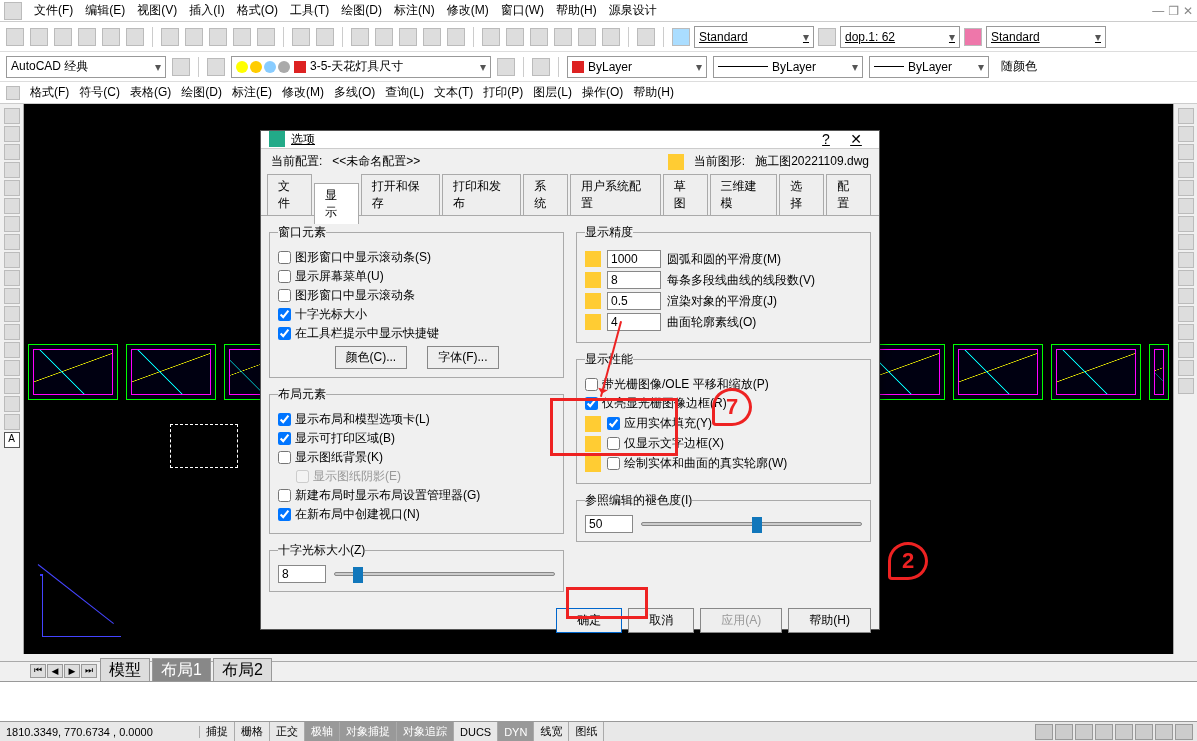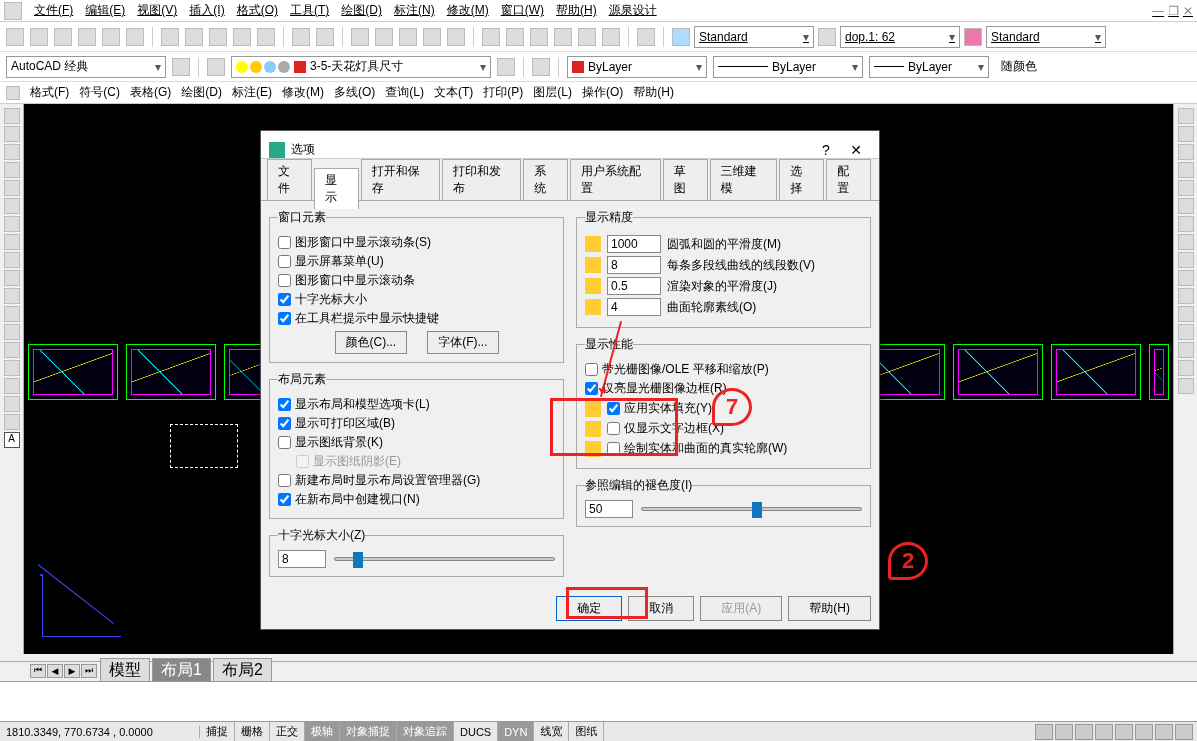--- a/index.html
+++ b/index.html
@@ -1,17 +1,17 @@
 <!DOCTYPE html>
 <html><head>
 <meta charset="utf-8">
 <style>
 * { box-sizing: border-box; margin: 0; padding: 0; font-family: "Microsoft YaHei", Arial, sans-serif; }
 body { width: 1197px; height: 741px; background: #f0f0f0; overflow: hidden; position: relative; font-size: 12px; }
-.menubar { height: 22px; background: #fff; border-bottom: 1px solid #ccc; display: flex; align-items: center; padding: 0 4px; gap: 12px; text-decoration: underline; }
+.menubar { height: 22px; background: #fff; border-bottom: 1px solid #ccc; display: flex; align-items: center; padding: 0 4px; gap: 12px; }
 .menubar span { cursor: default; }
 .menubar .wincontrols { margin-left: auto; display: flex; gap: 4px; color: #888; }
 .toolbar-row { height: 30px; background: #fff; border-bottom: 1px solid #ddd; display: flex; align-items: center; padding: 0 6px; gap: 6px; }
 .tool-icon { width: 18px; height: 18px; display: inline-block; background: #ddd; border: 1px solid #bbb; }
 .tool-sep { width: 1px; height: 20px; background: #ccc; margin: 0 2px; }
 .combo-big { display: flex; align-items: center; border: 1px solid #999; height: 22px; background: #fff; padding: 0 4px; gap: 4px; min-width: 120px; }
 .combo-big .arrow { margin-left: auto; color: #555; }
 .secondary-menu { height: 22px; background: #fff; border-bottom: 1px solid #ccc; display: flex; align-items: center; padding: 0 6px; gap: 10px; }
 .secondary-menu span { cursor: default; }
 .canvas-area { position: relative; background: #000; height: 550px; }
@@ -33,21 +33,21 @@
 .tabs-bottom .tab.active { background: #888; color: #fff; }
 .cmd-area { position: absolute; bottom: 20px; left: 0; right: 0; height: 40px; background: #fff; border-top: 1px solid #999; }
 .status-bar { position: absolute; bottom: 0; left: 0; right: 0; height: 20px; background: #e8e8e8; border-top: 1px solid #999; display: flex; align-items: center; font-size: 11px; }
 .status-bar .coords { padding: 0 6px; border-right: 1px solid #aaa; min-width: 200px; }
 .status-bar .sbtn { padding: 0 6px; border-right: 1px solid #aaa; height: 100%; display: flex; align-items: center; }
 .status-bar .sbtn.dark { background: #999; color: #fff; }
 .status-icons { margin-left: auto; display: flex; gap: 2px; padding-right: 4px; }
 .status-icons .si { width: 18px; height: 16px; background: #ccc; border: 1px solid #999; }
 
 .dlg { position: absolute; top: 130px; left: 260px; width: 620px; height: 500px; background: #f0f0f0; border: 1px solid #555; box-shadow: 2px 2px 8px rgba(0,0,0,0.4); display: flex; flex-direction: column; }
-.dlg-title { height: 28px; background: #fff; display: flex; align-items: flex-end; padding: 0 8px; border-bottom: 1px solid #ccc; }
+.dlg-title { height: 28px; background: #fff; display: flex; align-items: flex-start; padding: 0 8px; border-bottom: 1px solid #ccc; text-decoration: underline; }
 .dlg-title .mini-icon { width: 16px; height: 16px; background: #2a8; margin-right: 6px; }
 .dlg-title .sp { flex: 1; }
 .dlg-title .wbtn { width: 30px; text-align: center; font-size: 14px; }
 .dlg-row1 { padding: 4px 10px; display: flex; align-items: center; gap: 8px; font-size: 12px; }
 .dlg-row1 .left { display: flex; align-items: center; gap: 10px; }
 .dlg-row1 .right { margin-left: auto; display: flex; align-items: center; gap: 10px; }
 .file-icon { width: 16px; height: 16px; background: #fc3; display: inline-block; }
 .dlg-tabs { display: flex; padding: 0 6px; border-bottom: 1px solid #aaa; }
 .dlg-tab { padding: 3px 10px; border: 1px solid #aaa; border-bottom: none; background: #eee; margin-right: 2px; font-size: 12px; }
 .dlg-tab.active { background: #fff; position: relative; top: 9px; }
@@ -301,20 +301,31 @@
 </div>
 
 <div class="dlg">
   <div class="dlg-title">
     <span class="mini-icon"></span>
     <span>选项</span>
     <span class="sp"></span>
     <span class="wbtn">?</span>
     <span class="wbtn">✕</span>
   </div>
+  <div class="dlg-row1">
+    <div class="left">
+      <span>当前配置:</span>
+      <span>&lt;&lt;未命名配置&gt;&gt;</span>
+    </div>
+    <div class="right">
+      <span class="file-icon"></span>
+      <span>当前图形:</span>
+      <span>施工图20221109.dwg</span>
+    </div>
+  </div>
   <div class="dlg-tabs">
     <div class="dlg-tab">文件</div>
     <div class="dlg-tab active">显示</div>
     <div class="dlg-tab">打开和保存</div>
     <div class="dlg-tab">打印和发布</div>
     <div class="dlg-tab">系统</div>
     <div class="dlg-tab">用户系统配置</div>
     <div class="dlg-tab">草图</div>
     <div class="dlg-tab">三维建模</div>
     <div class="dlg-tab">选择</div>

